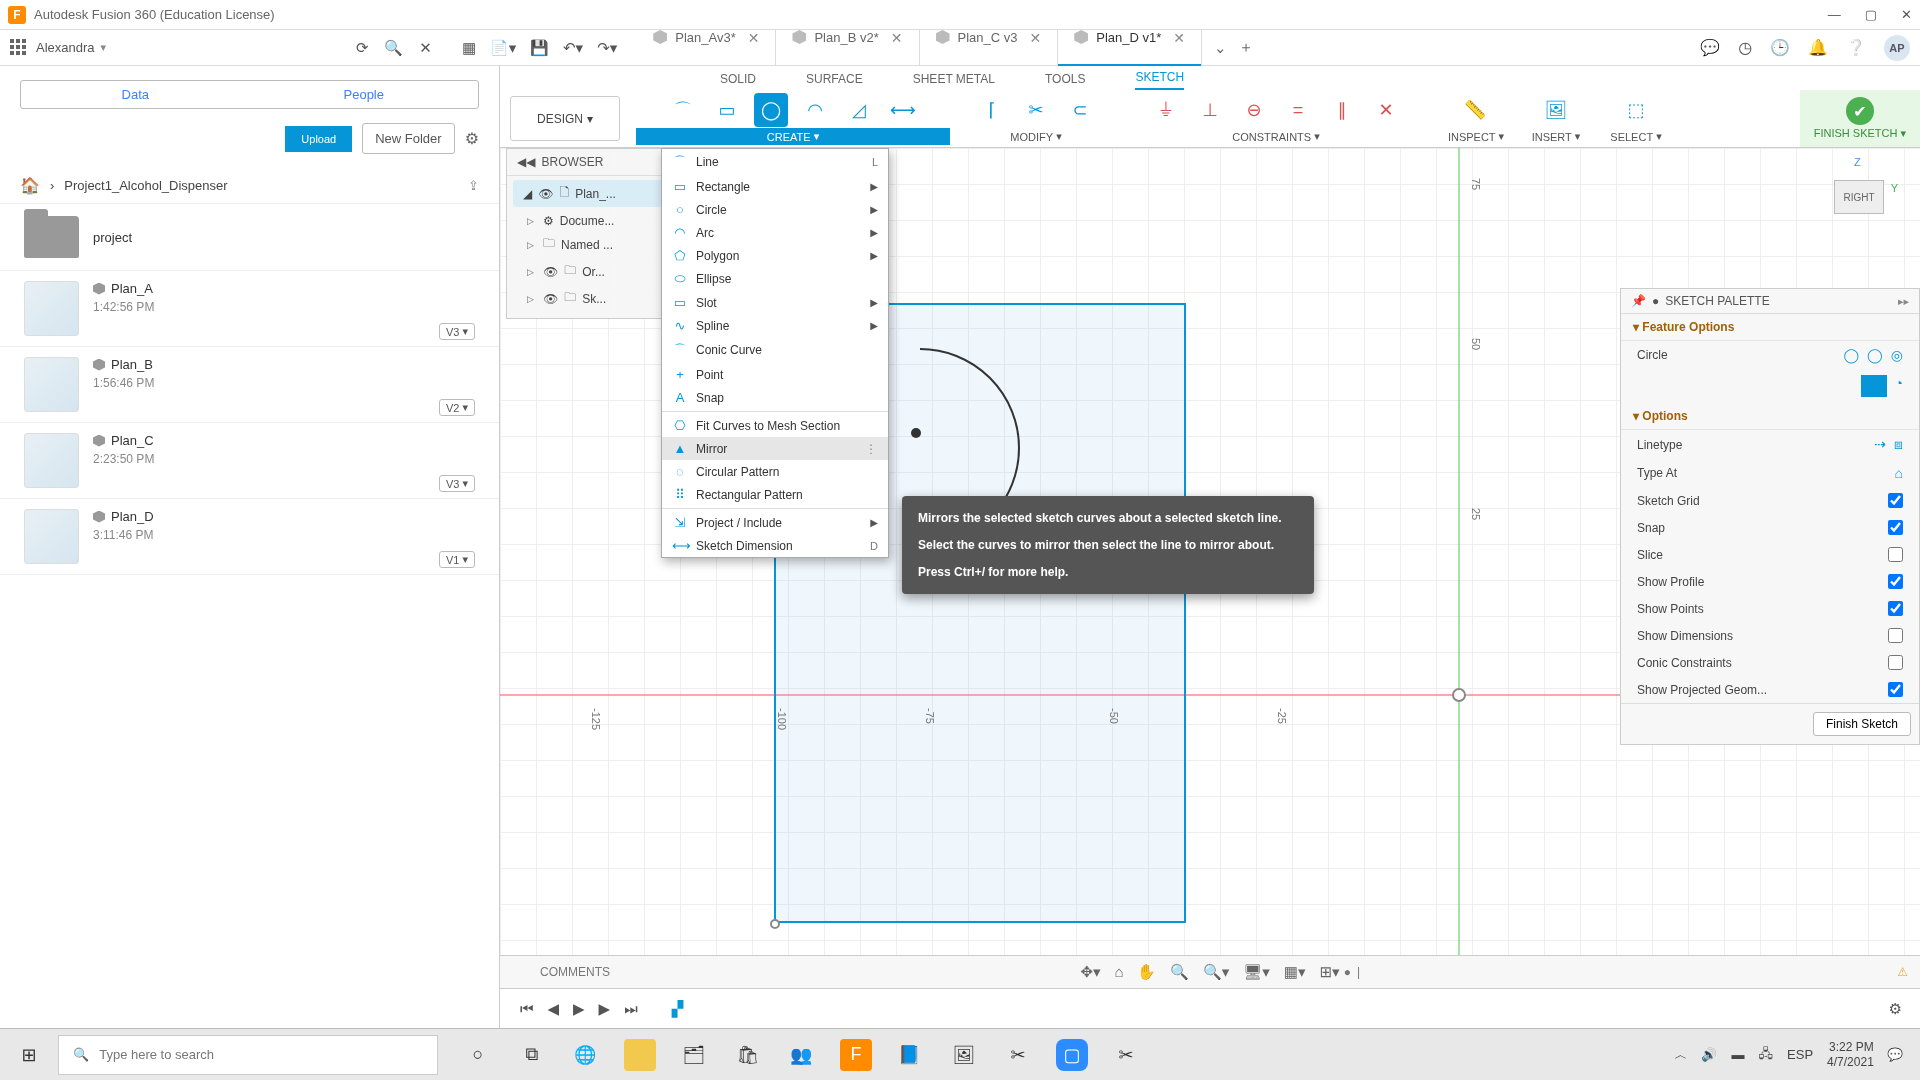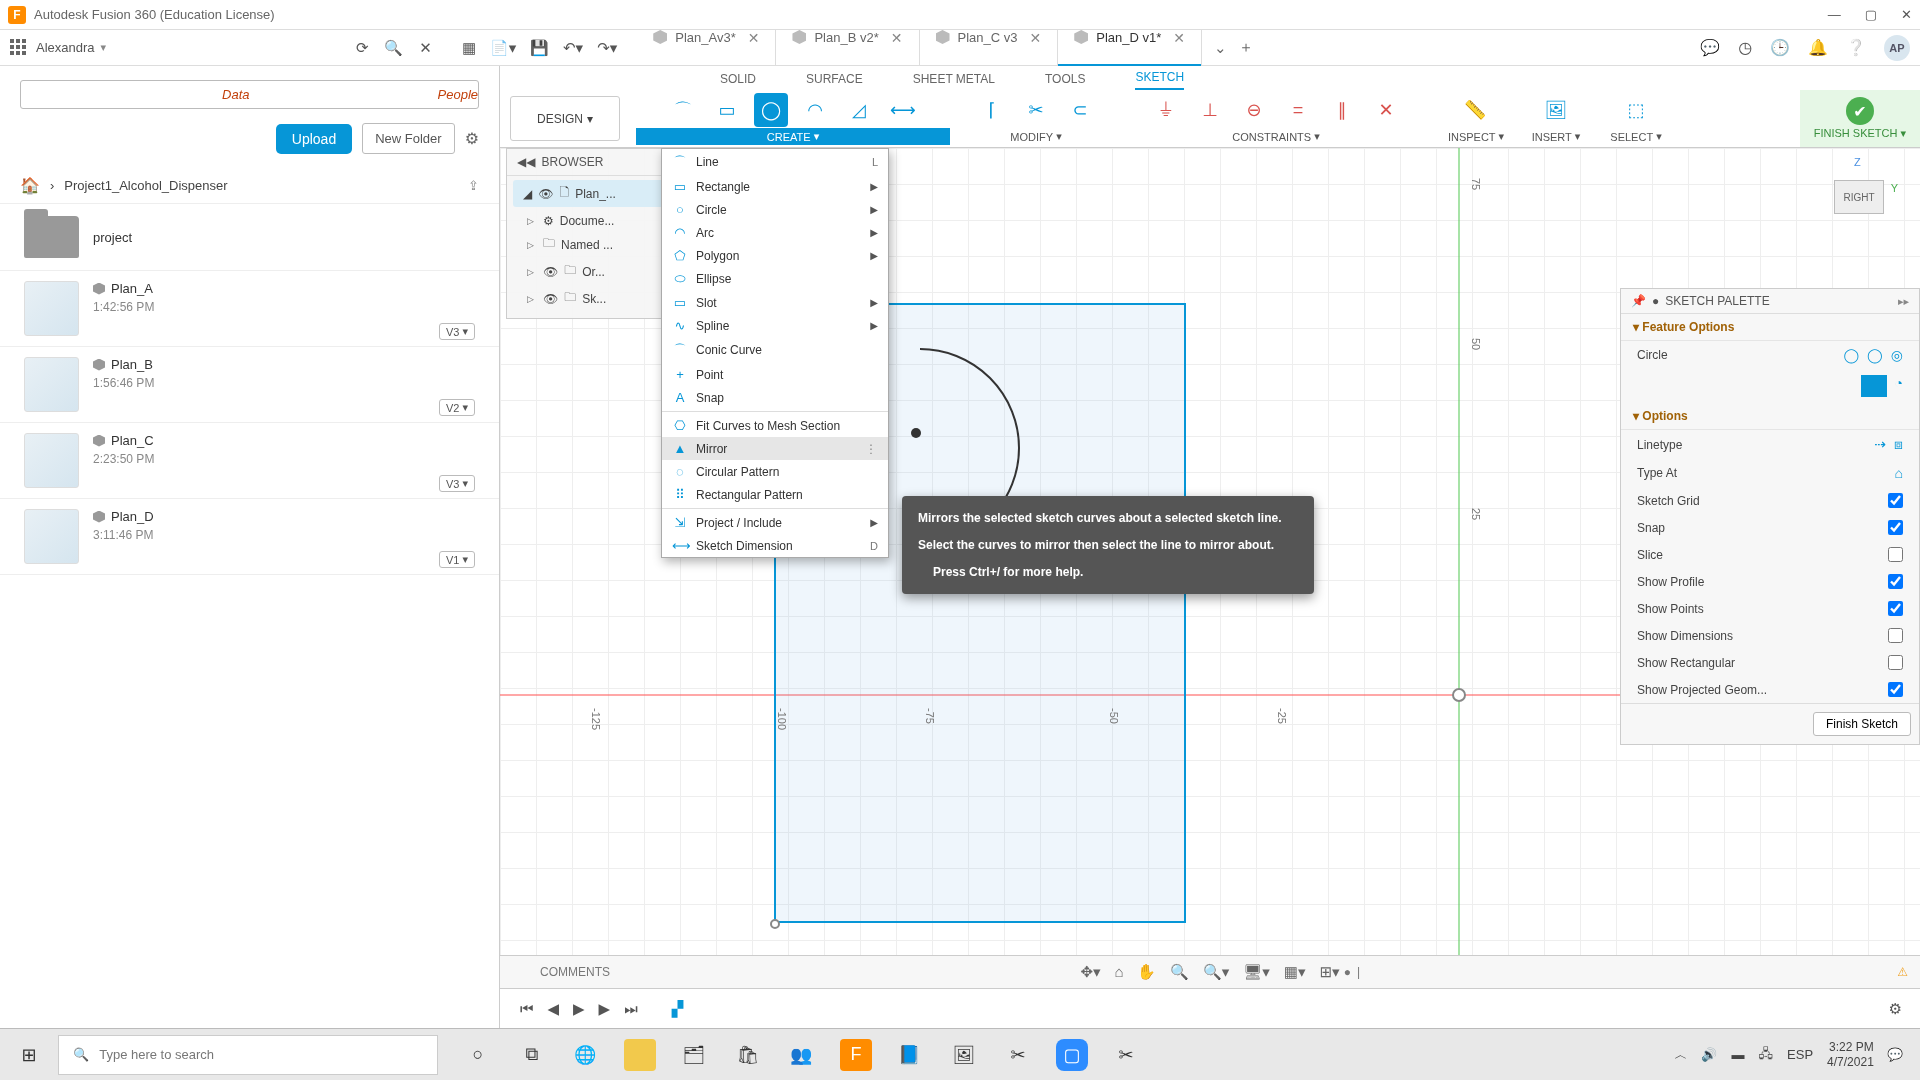--- a/index.html
+++ b/index.html
@@ -20,23 +20,23 @@
 .doc-tab { display: flex; gap: 8px; padding: 0 16px; border-right: 1px solid #ddd; color: #666; cursor: pointer; position: relative; }
 .doc-tab.active { background: #fff; color: #333; }
 .doc-tab.active::after { content:""; position:absolute; left:0; right:0; bottom:-1px; height:2px; background:#0696d7; }
 .doc-tab .cube-icon { width: 14px; height: 14px; background: #bbb; clip-path: polygon(50% 0, 100% 25%, 100% 75%, 50% 100%, 0 75%, 0 25%); }
 .doc-tab .close-x { color: #888; font-size: 14px; margin-left: 4px; }
 .avatar-circle { width: 26px; height: 26px; border-radius: 50%; background: #d9e6ef; color: #4a6; display: flex; align-items: center; justify-content: center; font-size: 11px; font-weight: 600; color:#556; }
 
 
 .side-panel { position: absolute; left: 0; top: 66px; width: 500px; bottom: 52px; background: #fff; border-right: 1px solid #ccc; }
 .side-toggle { display: flex; margin: 14px 20px 0; border: 1px solid #bbb; border-radius: 3px; overflow: hidden; }
-.side-toggle div { flex: 1; text-align: right; padding: 6px 0; color: #c2410c; cursor: pointer; font-style: italic; }
+.side-toggle div { flex: 1; text-align: center; padding: 6px 0; color: #3b82f6; cursor: pointer; }
 .side-actions { display: flex; align-items: center; gap: 10px; margin: 14px 20px; justify-content: flex-end; }
-.btn-upload { background: #0696d7; color: #fff; border: none; padding: 7px 16px; border-radius: 5px; font-size: 14px; cursor: pointer; }
+.btn-upload { background: #0696d7; color: #fff; border: none; padding: 7px 16px; border-radius: 0; font-size: 11px; cursor: pointer; }
 .btn-folder { background: #fff; border: 1px solid #bbb; padding: 7px 12px; border-radius: 3px; color: #555; cursor: pointer; font-size: 13px; }
 .gear { color: #666; font-size: 16px; cursor: pointer; }
 .breadcrumb { display: flex; align-items: center; gap: 10px; padding: 8px 20px; border-bottom: 1px solid #eee; color: #444; }
 .breadcrumb .home { font-size: 16px; color: #555; }
 .breadcrumb .share { margin-left: auto; color: #888; }
 .folder-row { display: flex; align-items: center; gap: 14px; padding: 12px 24px; border-bottom: 1px solid #eee; }
 .folder-ico { width: 55px; height: 42px; background: #999; border-radius: 4px 4px 2px 2px; position: relative; }
 .folder-ico::before { content:""; position:absolute; top:-7px; left:0; width:24px; height:10px; background:#999; border-radius:3px 3px 0 0; }
 .file-row { display: flex; gap: 14px; padding: 10px 24px; border-bottom: 1px solid #eee; position: relative; }
 .thumb { width: 55px; height: 55px; border: 1px solid #ddd; background: linear-gradient(135deg,#e8f0f5,#d5e5ef); border-radius: 3px; }
@@ -87,21 +87,21 @@
 .dd-item:hover, .dd-item.hover { background:#e6e6e6; }
 .dd-item .ico { width:16px; text-align:center; color:#0696d7; font-size:13px; }
 .dd-item .sub-arrow { margin-left:auto; font-size:10px; color:#555; }
 .dd-item .shortcut { margin-left:auto; color:#777; font-size:11px; }
 .dd-sep { height:1px; background:#ddd; margin:2px 0; }
 .dd-item .dots { margin-left:auto; color:#888; letter-spacing:1px; }
 
 
 .tooltip { position:absolute; left:402px; top:348px; width:412px; background:#555; color:#ddd; border-radius:4px; padding:14px 16px; font-size:12px; z-index:50; box-shadow:0 4px 12px rgba(0,0,0,0.4); }
 .tooltip p { margin-bottom:10px; line-height:1.4; }
-.tooltip p.last { margin-bottom:0;margin-left:15px; }
+.tooltip p.last { margin-bottom:0; }
 .tooltip strong { color:#fff; }
 
 
 .viewcube { position:absolute; right:26px; top:8px; width:70px; height:70px; }
 .viewcube .face { position:absolute; left:10px; top:24px; width:50px; height:34px; background:#eee; border:1px solid #bbb; display:flex; align-items:center; justify-content:center; font-size:10px; color:#666; }
 .viewcube .z { position:absolute; left:30px; top:0; color:#4a90e2; font-size:11px; }
 .viewcube .y { position:absolute; right:-4px; top:26px; color:#4caf50; font-size:11px; }
 
 
 .palette { position:absolute; right:0; top:140px; width:300px; background:#f7f7f7; border:1px solid #ccc; z-index:20; }
@@ -588,21 +588,21 @@
           </div>
           <div class="palette-row">
             <span>Show Points</span>
             <input type="checkbox" checked="" style="">
           </div>
           <div class="palette-row">
             <span>Show Dimensions</span>
             <input type="checkbox" style="">
           </div>
           <div class="palette-row">
-            <span>Show Rectangular</span>
+            <span>Conic Constraints</span>
             <input type="checkbox" style="">
           </div>
           <div class="palette-row">
             <span>Show Projected Geom...</span>
             <input type="checkbox" checked="" style="">
           </div>
         </div>
       <div class="palette-footer">
           <button>Finish Sketch</button>
         </div>

